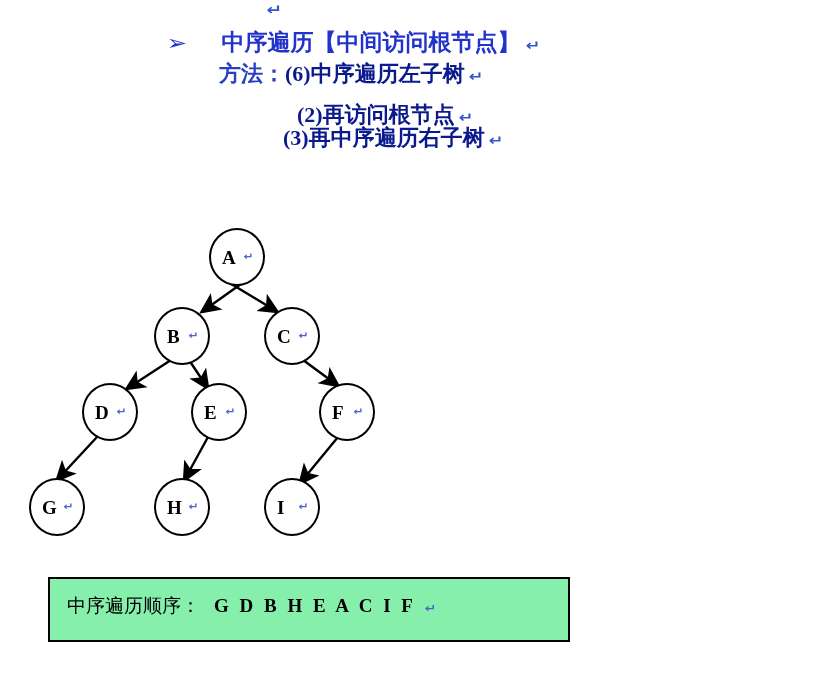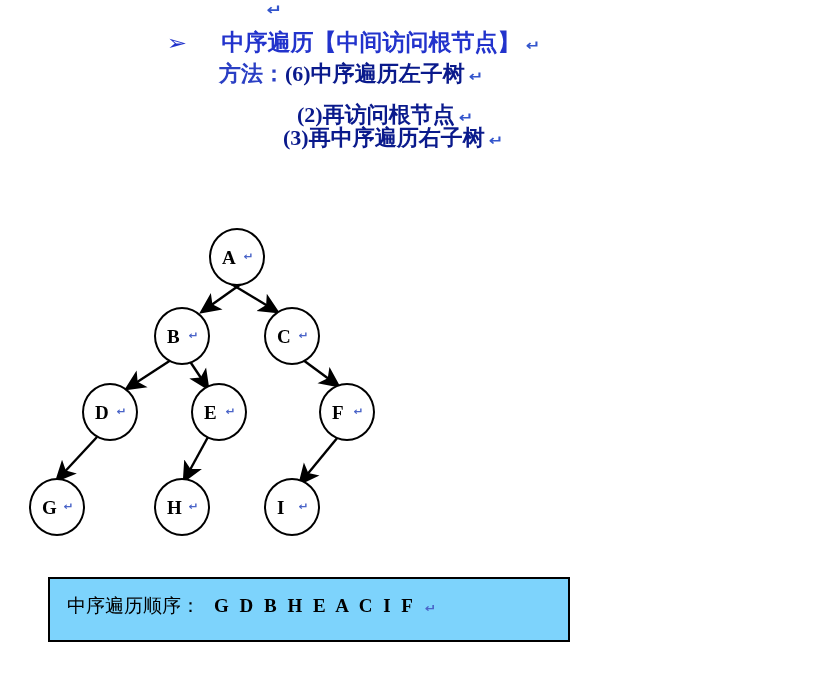--- a/index.html
+++ b/index.html
@@ -129,21 +129,21 @@
   }
 
   
   #result-box {
     position: absolute;
     left: 48px;
     top: 577px;
     width: 522px;
     height: 65px;
     border: 2px solid #000000;
-    background: #7dd3fc;
+    background: #86efac;
     box-sizing: border-box;
   }
   #result-text {
     position: absolute;
     left: 17px;
     top: 17px;
     white-space: nowrap;
     line-height: 1;
   }
   #result-label {

